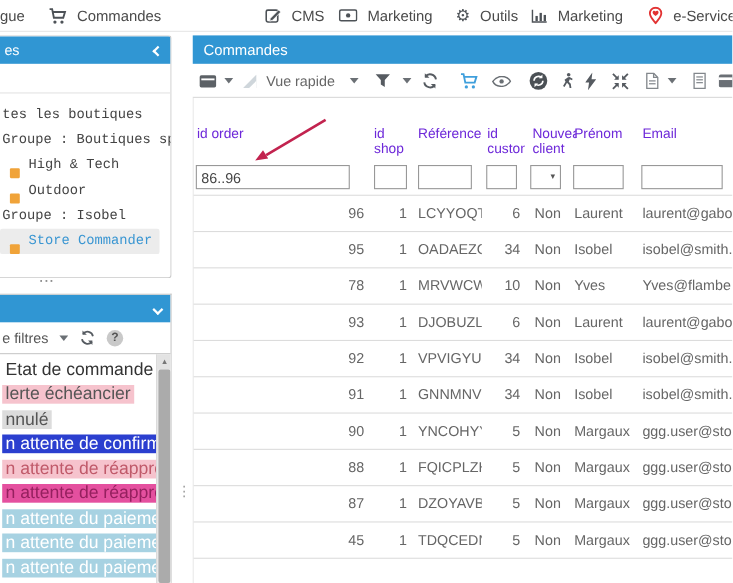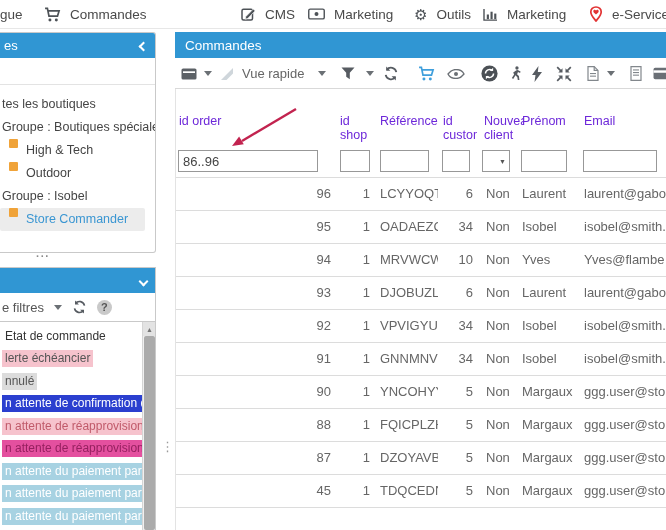--- a/index.html
+++ b/index.html
@@ -19,39 +19,39 @@
            font-size:13px; padding:0 8px 0 4px; }
   .chev { width:7px; height:7px; border-left:2px solid #fff; border-bottom:2px solid #fff; display:inline-block; }
   .chev.left { transform:rotate(45deg); }
   .chev.down { transform:rotate(-45deg); margin-top:-3px; }
 
   
   .boutiques { position:absolute; top:32px; left:0; width:156px; height:221px;
                background:#fff; border:1px solid #c9c9c9; border-left:none; border-radius:0 3px 3px 0; overflow:hidden; }
   .btoolbar { height:27px; border-bottom:1px solid #e3e3e3; }
   .tree { padding-top:8px; font-size:12.5px; }
-  .titem { height:23px; line-height:23px; padding-left:2px; display:flex; align-items:flex-start; gap:8px; white-space:nowrap; }
+  .titem { height:23px; line-height:23px; padding-left:2px; display:flex; align-items:flex-end; gap:8px; white-space:nowrap;font-family:Liberation Mono, monospace; }
   .titem.shop { padding-left:9px; }
   .shop-sq { width:9px; height:9px; background:#f0a339; border-radius:1px; flex:0 0 auto; }
   .titem.active { background:#ececec; border-radius:2px; color:#3a96d2; margin-right:10px; }
 
   .dots { position:absolute; top:250px; left:36px; font-size:11px; font-weight:bold;
           color:#8a8a8a; letter-spacing:1px; }
 
   
   .filtres { position:absolute; top:267px; left:0; width:156px; height:263px;
              background:#fff; border:1px solid #c9c9c9; border-left:none; border-bottom:none; overflow:hidden; }
   .filtres .phead { justify-content:flex-end; }
   .ftoolbar { height:28px; display:flex; align-items:center; font-size:13px; color:#555; gap:10px; padding-left:2px; }
   .caret { width:0; height:0; border-left:4px solid transparent; border-right:4px solid transparent;
            border-top:5px solid #6b7075; display:inline-block; }
   .help-circle { width:15px; height:15px; border-radius:50%; background:#c9c9c9; color:#555;
                  font-size:11px; font-weight:bold; display:flex; align-items:center; justify-content:center; }
   .flistbox { position:absolute; top:53px; left:0; width:156px; bottom:0; border-top:1px solid #c9c9c9; }
-  .flist { position:absolute; top:0; left:0; right:14px; bottom:0; padding-top:3px; overflow:hidden; font-size:12px; }
+  .flist { position:absolute; top:0; left:0; right:14px; bottom:0; padding-top:3px; overflow:hidden; font-size:16px; }
   .fitem { height:22.5px; display:flex; align-items:center; padding-left:2px; white-space:nowrap; }
   .ftag { display:inline-block; line-height:15px; min-height:15px; padding:1px 3px; }
   .ftag.full { flex:1 1 auto; }
   .fscroll { position:absolute; top:0; right:0; width:14px; bottom:0; background:#f0f0f0; border-left:1px solid #d5d5d5; }
   .fscroll .btn { height:14px; background:#e3e3e3; color:#777; font-size:7px; display:flex; align-items:center; justify-content:center; }
   .fscroll .thumb { position:absolute; top:14px; bottom:0; left:1px; right:1px; background:#ababab; border-radius:2px; }
 
   .vsplit { position:absolute; top:444px; left:161px; color:#9a9a9a; font-size:13px; line-height:6px; }
 
   
@@ -363,21 +363,21 @@
           <div class="trow">
             <span class="cell c-id">95</span>
             <span class="cell c-shop">1</span>
             <span class="cell c-ref">OADAEZC</span>
             <span class="cell c-cust">34</span>
             <span class="cell c-new">Non</span>
             <span class="cell c-pre">Isobel</span>
             <span class="cell c-email">isobel@smith.</span>
           </div>
           <div class="trow">
-            <span class="cell c-id">94</span>
+            <span class="cell c-id">78</span>
             <span class="cell c-shop">1</span>
             <span class="cell c-ref">MRVWCW</span>
             <span class="cell c-cust">10</span>
             <span class="cell c-new">Non</span>
             <span class="cell c-pre">Yves</span>
             <span class="cell c-email">Yves@flambe</span>
           </div>
           <div class="trow">
             <span class="cell c-id">93</span>
             <span class="cell c-shop">1</span>

